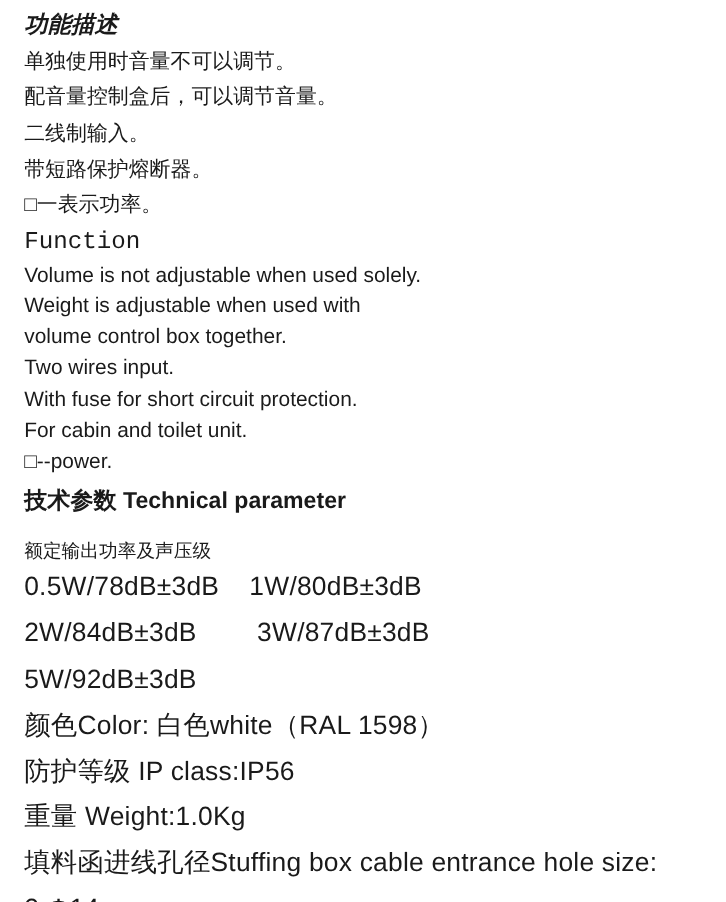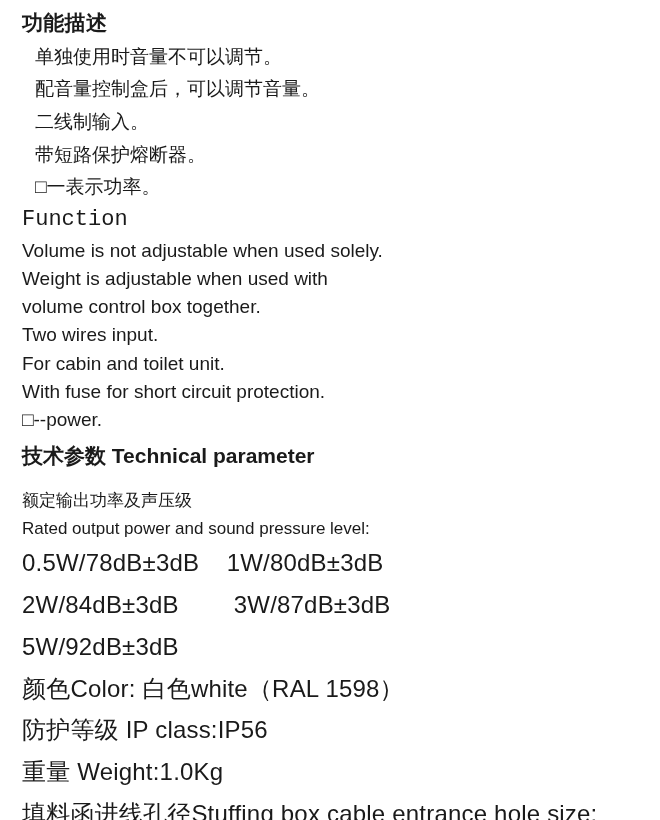--- a/index.html
+++ b/index.html
@@ -19,32 +19,33 @@
     height: 820px;
     box-sizing: border-box;
     padding: 10px 14px 0 22px;
   }
   .heading {
     font-size: 21px;
     font-weight: bold;
     line-height: 1.28;
     margin: 0 0 6px 0;
     letter-spacing: 0.3px;
+    font-style: italic;
   }
   .heading-en {
     font-size: 22px;
     font-weight: normal;
     line-height: 1.28;
     margin: 4px 0 4px 0;
     font-family: Liberation Mono, monospace;
   }
   .line {
     font-size: 19px;
     line-height: 1.45;
-    margin: 0 0 5px 13px;
+    margin: 0 0 5px 0;
     white-space: pre-wrap;
   }
   .line-en {
     font-size: 19px;
     line-height: 1.38;
     margin: 0 0 2px 0;
     white-space: pre-wrap;
   }
   .heading-mixed {
     font-size: 21px;
@@ -81,29 +82,28 @@
     <p class="line">带短路保护熔断器。</p>
     <p class="line">□一表示功率。</p>
   </div>
 
   <div class="block-en">
     <h2 class="heading-en">Function</h2>
     <p class="line-en">Volume is not adjustable when used solely.</p>
     <p class="line-en">Weight is adjustable when used with</p>
     <p class="line-en">volume control box together.</p>
     <p class="line-en">Two wires input.</p>
+    <p class="line-en">With fuse for short circuit protection.</p>
     <p class="line-en">For cabin and toilet unit.</p>
-    <p class="line-en">With fuse for short circuit protection.</p>
     <p class="line-en">□--power.</p>
   </div>
 
   <div class="tail">
     <h2 class="heading-mixed">技术参数 Technical parameter</h2>
     <p class="subhead">额定输出功率及声压级</p>
-    <p class="subhead">Rated output power and sound pressure level:</p>
     <p class="spec">0.5W/78dB±3dB    1W/80dB±3dB</p>
     <p class="spec">2W/84dB±3dB        3W/87dB±3dB</p>
     <p class="spec">5W/92dB±3dB</p>
     <p class="spec">颜色Color: 白色white（RAL 1598）</p>
     <p class="spec">防护等级 IP class:IP56</p>
     <p class="spec">重量 Weight:1.0Kg</p>
     <p class="spec">填料函进线孔径Stuffing box cable entrance hole size:</p>
     <p class="spec">2-Φ14mm</p>
 
   </div>

